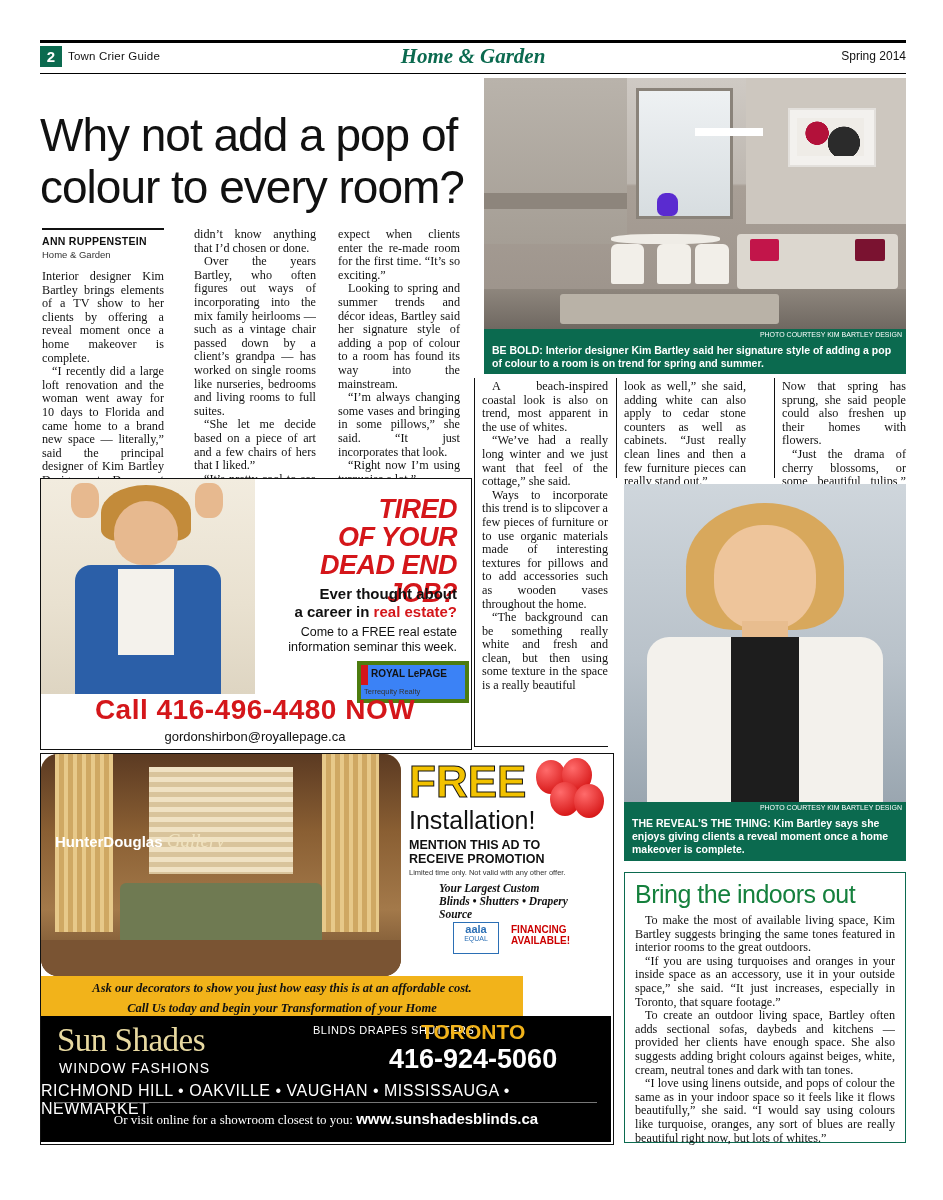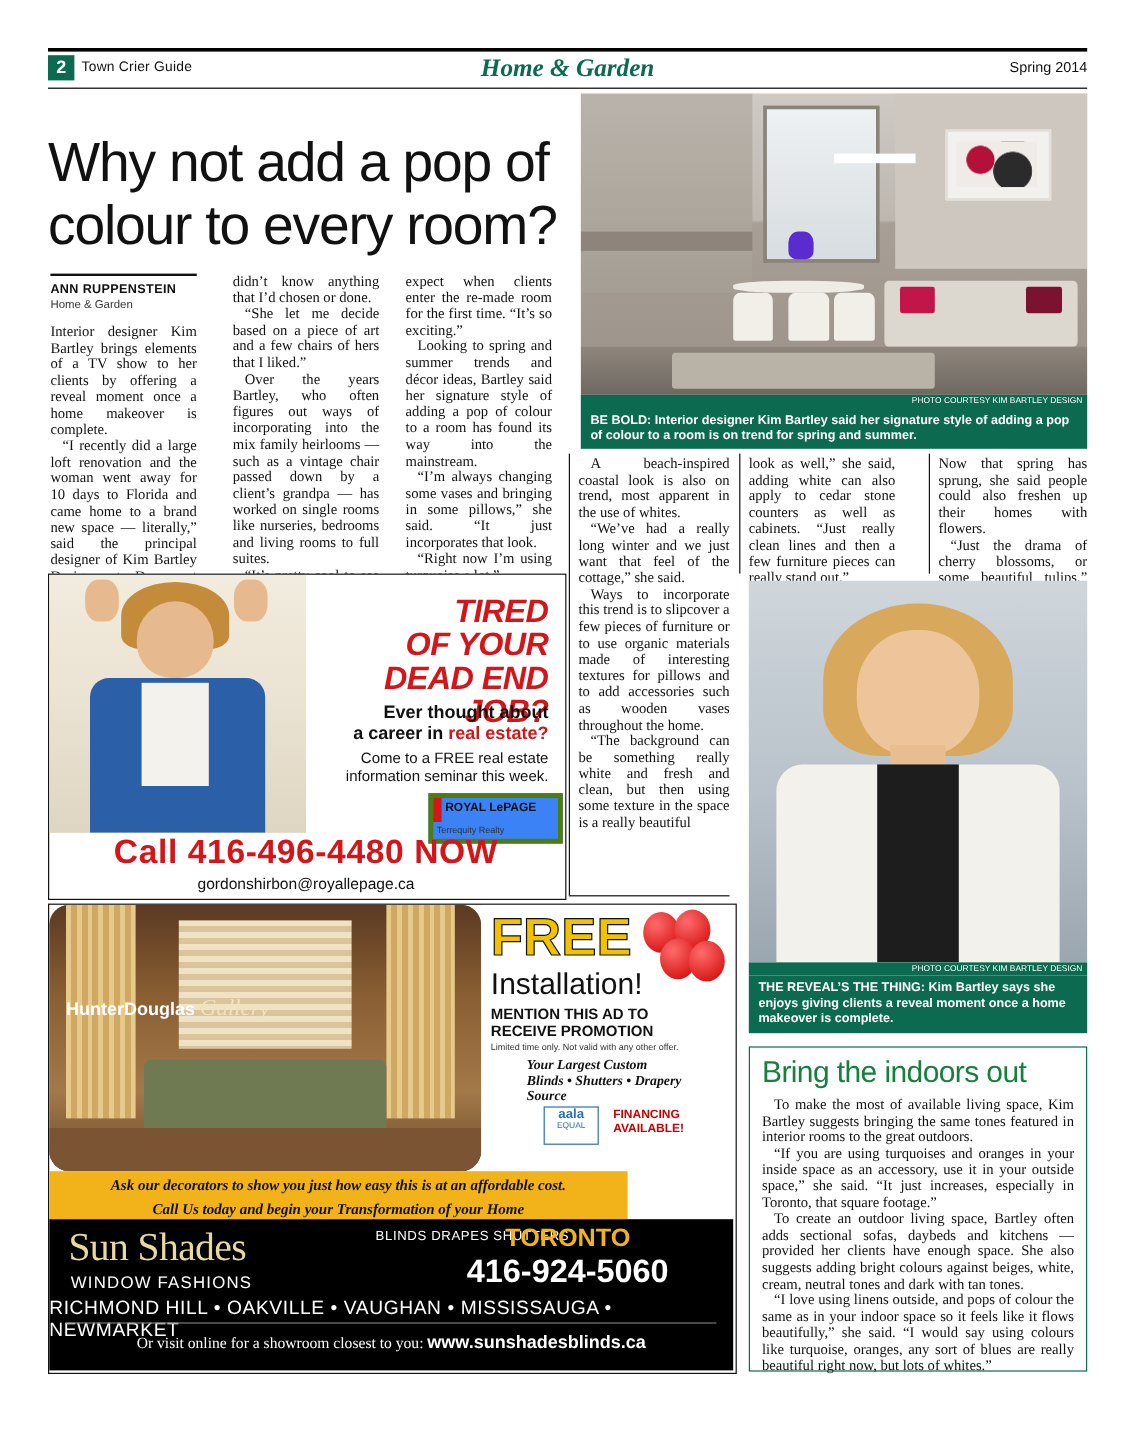--- a/index.html
+++ b/index.html
@@ -145,22 +145,22 @@
     <div class="sec">Home &amp; Garden</div>
   </div>
 
   <div class="col" style="left:42px;top:270px;width:122px;">
     <p class="first">Interior designer Kim Bartley brings elements of a TV show to her clients by offering a reveal moment once a home makeover is complete.</p>
     <p>“I recently did a large loft renovation and the woman went away for 10 days to Florida and came home to a brand new space — literally,” said the principal designer of Kim Bartley Design, at Davenport Road and Bathurst Street. “She</p>
   </div>
 
   <div class="col" style="left:194px;top:228px;width:122px;">
     <p class="first">didn’t know anything that I’d chosen or done.</p>
+    <p>Over the years Bartley, who often figures out ways of incorporating into the mix family heirlooms — such as a vintage chair passed down by a client’s grandpa — has worked on single rooms like nurseries, bedrooms and living rooms to full suites.</p>
     <p>“She let me decide based on a piece of art and a few chairs of hers that I liked.”</p>
-    <p>Over the years Bartley, who often figures out ways of incorporating into the mix family heirlooms — such as a vintage chair passed down by a client’s grandpa — has worked on single rooms like nurseries, bedrooms and living rooms to full suites.</p>
     <p>“It’s pretty cool to see their faces,” she said of the reactions she has come to</p>
   </div>
 
   <div class="col" style="left:338px;top:228px;width:122px;">
     <p class="first">expect when clients enter the re-made room for the first time. “It’s so exciting.”</p>
     <p>Looking to spring and summer trends and décor ideas, Bartley said her signature style of adding a pop of colour to a room has found its way into the mainstream.</p>
     <p>“I’m always changing some vases and bringing in some pillows,” she said. “It just incorporates that look.</p>
     <p>“Right now I’m using turquoise a lot.”</p>
     <p>She suggests pairing the look with lighter</p>
   </div>

